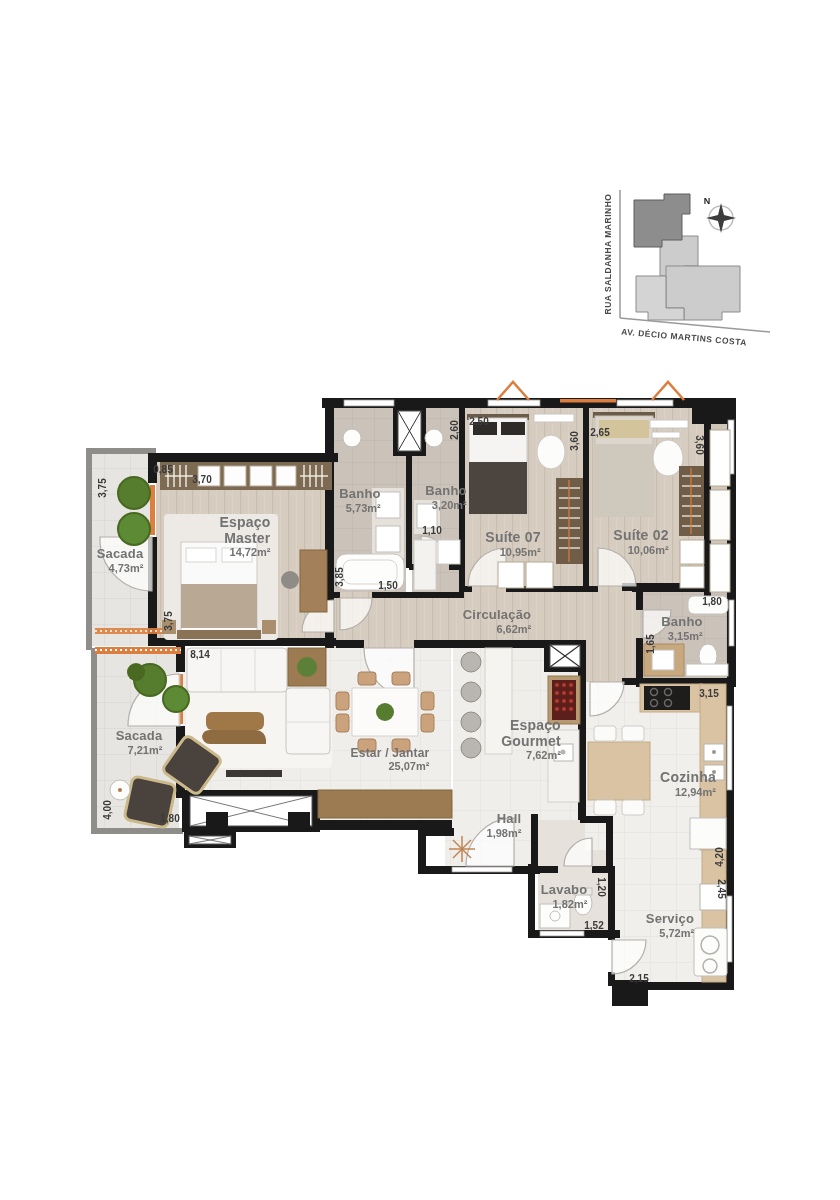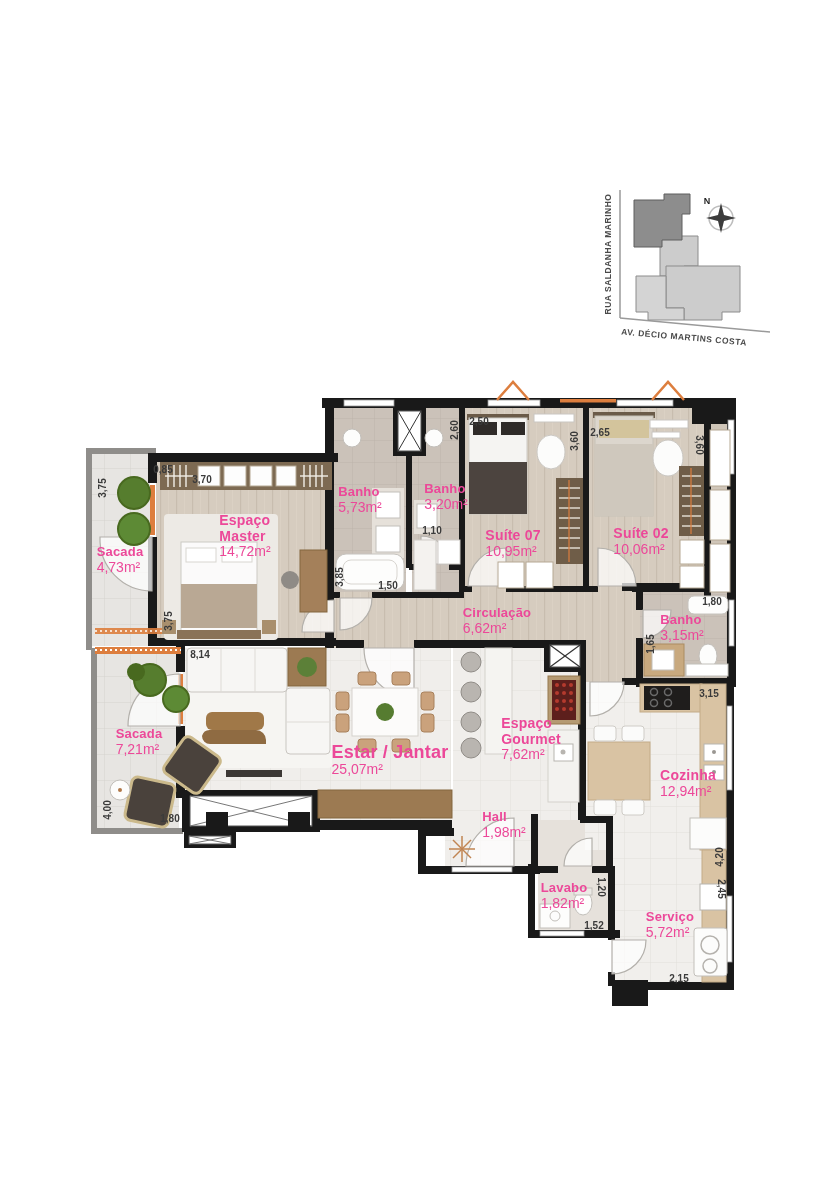--- a/index.html
+++ b/index.html
@@ -1,23 +1,23 @@
 <!DOCTYPE html>
 <html><head>
 <meta charset="utf-8">
 <style>
   html,body{margin:0;padding:0;background:#ffffff;}
   #canvas{position:relative;width:840px;height:1200px;background:#ffffff;overflow:hidden;
           font-family:"Liberation Sans",sans-serif;}
   #plan-svg{position:absolute;left:0;top:0;}
-  .lbl{position:absolute;transform:translate(-50%,-50%);text-align:left;color:#ec4899;
+  .lbl{position:absolute;transform:translate(-50%,-50%);text-align:right;color:#737373;
        line-height:1.12;white-space:nowrap;z-index:5;}
   .lbl .nm{font-weight:700;font-size:13px;letter-spacing:.2px;}
-  .lbl .ar{font-weight:400;font-size:14px;}
-  .lbl.lg .nm{font-size:18px;}
+  .lbl .ar{font-weight:700;font-size:11px;}
+  .lbl.lg .nm{font-size:12px;}
   .lbl.md .nm{font-size:14px;}
   .dim{position:absolute;font-weight:700;font-size:10px;color:#3b3b3b;z-index:5;
        transform:translate(-50%,-50%);white-space:nowrap;}
   .dim.v{transform:translate(-50%,-50%) rotate(-90deg);}
   .dim.vr{transform:translate(-50%,-50%) rotate(90deg);}
   .street{position:absolute;font-size:8.5px;font-weight:600;color:#4a4a4a;letter-spacing:.5px;
           white-space:nowrap;z-index:5;}
   .street.left{transform:translate(-50%,-50%) rotate(-90deg);}
   .street.bottom{transform:translate(-50%,-50%) rotate(5deg);}
   .compass-n{position:absolute;font-size:9px;font-weight:700;color:#222;z-index:5;
@@ -519,15 +519,15 @@
 <div class="dim" style="left:388px;top:585px">1,50</div>
 <div class="dim" style="left:712px;top:601px">1,80</div>
 <div class="dim v" style="left:650px;top:644px">1,65</div>
 <div class="dim" style="left:709px;top:693px">3,15</div>
 <div class="dim v" style="left:107px;top:810px">4,00</div>
 <div class="dim" style="left:170px;top:818px">1,80</div>
 <div class="dim v" style="left:719px;top:857px">4,20</div>
 <div class="dim vr" style="left:721px;top:889px">2,45</div>
 <div class="dim vr" style="left:601px;top:887px">1,20</div>
 <div class="dim" style="left:594px;top:925px">1,52</div>
-<div class="dim" style="left:679px;top:978px">2,15</div>
+<div class="dim" style="left:639px;top:978px">2,15</div>
 
 </div>
 
 </body></html>

